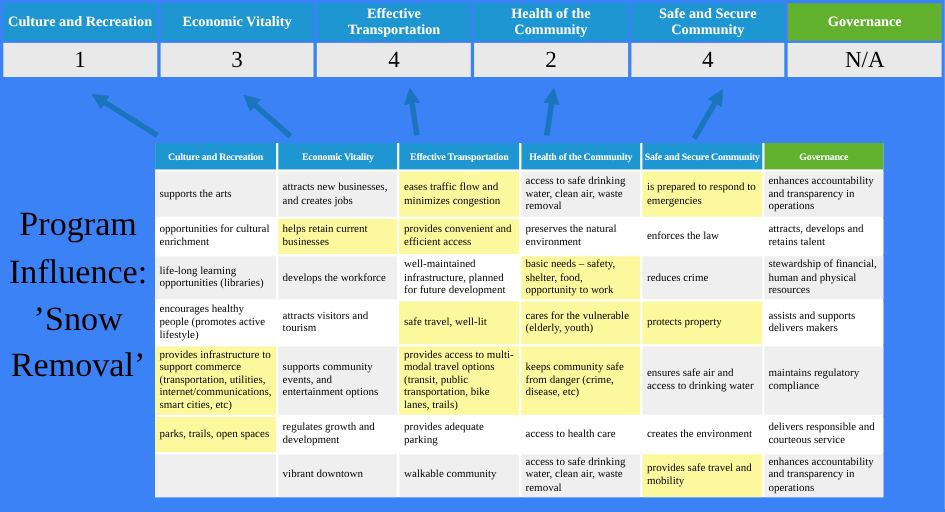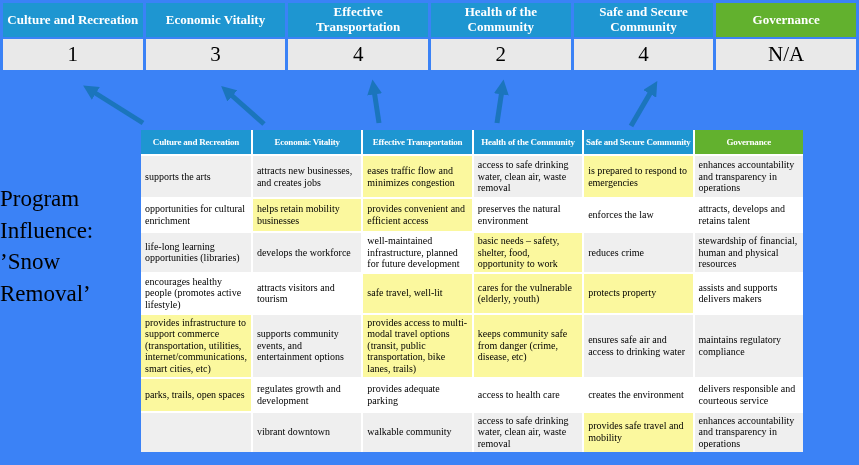--- a/index.html
+++ b/index.html
@@ -18,21 +18,21 @@
     display:flex;align-items:center;justify-content:center;text-align:center;padding:1px 4px;
   }
   .band-head.green{background:var(--green);}
   .band-score{
     background:var(--scorebg);font-size:21px;color:#000;
     display:flex;align-items:center;justify-content:center;
   }
   
   .caption{
     position:absolute;left:0;top:183px;width:142px;
-    text-align:left;font-size:23px;line-height:1.38;color:#000;
+    text-align:center;font-size:31px;line-height:1.38;color:#000;
   }
   
   .arrows{position:absolute;left:0;top:0;pointer-events:none;}
   .arrows line{stroke:var(--arrow);stroke-width:5;}
   .arrows .ah{fill:var(--arrow);}
   
   .matrix{
     position:absolute;left:141px;top:130px;width:662px;
     display:grid;grid-template-columns:repeat(6,1fr);gap:2px;background:#fff;
   }
@@ -105,21 +105,21 @@
       <div class="mx-head">Health of the Community</div>
       <div class="mx-head wrap">Safe and Secure Community</div>
       <div class="mx-head green">Governance</div>
       <div class="mx-cell bg-gray rh0">supports the arts</div>
       <div class="mx-cell bg-gray rh0">attracts new businesses, and creates jobs</div>
       <div class="mx-cell bg-yellow rh0">eases traffic flow and minimizes congestion</div>
       <div class="mx-cell bg-gray rh0">access to safe drinking water, clean air, waste removal</div>
       <div class="mx-cell bg-yellow rh0">is prepared to respond to emergencies</div>
       <div class="mx-cell bg-gray rh0">enhances accountability and transparency in operations</div>
       <div class="mx-cell bg-white rh1">opportunities for cultural enrichment</div>
-      <div class="mx-cell bg-yellow rh1">helps retain mobility businesses</div>
+      <div class="mx-cell bg-yellow rh1">helps retain current businesses</div>
       <div class="mx-cell bg-yellow rh1">provides convenient and efficient access</div>
       <div class="mx-cell bg-white rh1">preserves the natural environment</div>
       <div class="mx-cell bg-white rh1">enforces the law</div>
       <div class="mx-cell bg-white rh1">attracts, develops and retains talent</div>
       <div class="mx-cell bg-gray rh2">life-long learning opportunities (libraries)</div>
       <div class="mx-cell bg-gray rh2">develops the workforce</div>
       <div class="mx-cell bg-white rh2">well-maintained infrastructure, planned for future development</div>
       <div class="mx-cell bg-yellow rh2">basic needs – safety, shelter, food, opportunity to work</div>
       <div class="mx-cell bg-gray rh2">reduces crime</div>
       <div class="mx-cell bg-gray rh2">stewardship of financial, human and physical resources</div>

